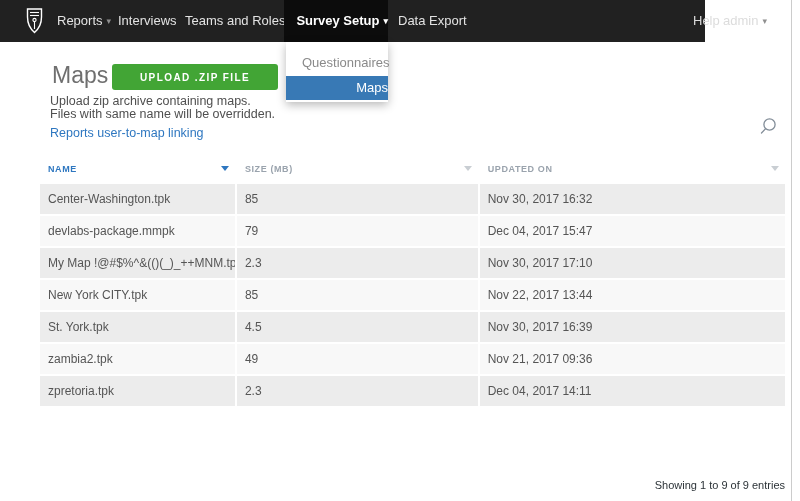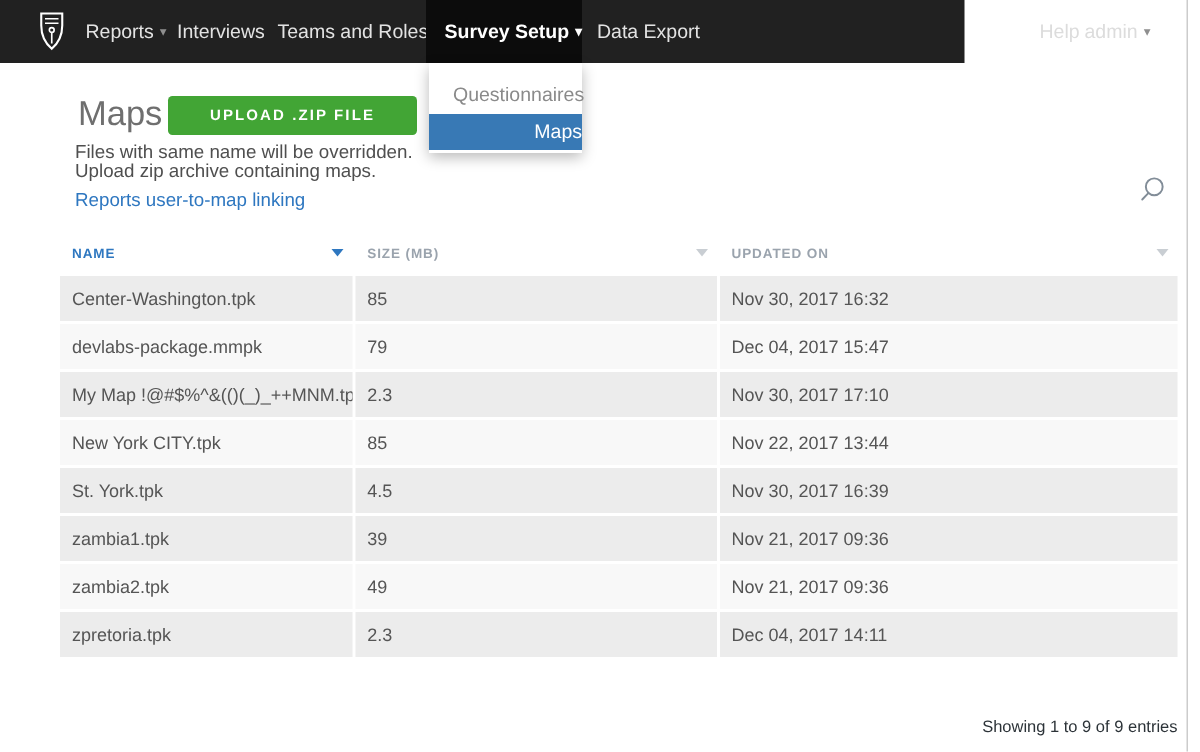--- a/index.html
+++ b/index.html
@@ -6,21 +6,21 @@
   html,body { width:800px; height:501px; }
   body {
     font-family:"Liberation Sans", sans-serif;
     background:#ffffff;
     position:relative;
     overflow:hidden;
   }
 
   
   .nav {
-    position:absolute; top:0; left:0; width:643px; height:42px;
+    position:absolute; top:0; left:0; width:705px; height:42px;
     background:var(--nav-bg);
   }
   .logo { position:absolute; left:26px; top:8px; width:17px; height:26px; cursor:pointer; }
   .nav-item {
     position:absolute; top:0; height:42px; line-height:42px;
     color:#e3e3e3; font-size:13px; cursor:pointer; white-space:nowrap;
   }
   .nav-item .caret { font-size:9px; color:#8f8f8f; margin-left:4px; vertical-align:1px; }
   .nav-item.active {
     background:var(--nav-active-bg); width:104px; text-align:right;
@@ -112,22 +112,22 @@
 
 <div class="dropdown">
   <div class="dropdown-item">Questionnaires</div>
   <div class="dropdown-item selected">Maps</div>
 </div>
 
 <h1 class="page-title">Maps</h1>
 <button class="upload-btn">UPLOAD .ZIP FILE</button>
 
 <div class="description">
+  <div>Upload zip archive containing maps.</div>
   <div>Files with same name will be overridden.</div>
-  <div>Upload zip archive containing maps.</div>
 </div>
 
 <a class="map-link">Reports user-to-map linking</a>
 
 <span class="search-icon">
   <svg width="22" height="22" viewBox="0 0 22 22" fill="none" stroke="#828d98" stroke-width="1.3">
     <circle cx="12.5" cy="8.5" r="5.6"></circle>
     <line x1="8.4" y1="12.9" x2="4.5" y2="17" stroke-linecap="round"></line>
   </svg>
 </span>
@@ -164,25 +164,20 @@
       <tr class="even">
         <td>New York CITY.tpk</td>
         <td>85</td>
         <td>Nov 22, 2017 13:44</td>
       </tr>
       <tr class="odd">
         <td>St. York.tpk</td>
         <td>4.5</td>
         <td>Nov 30, 2017 16:39</td>
       </tr>
-      <tr class="odd">
-        <td>zambia1.tpk</td>
-        <td>39</td>
-        <td>Nov 21, 2017 09:36</td>
-      </tr>
       <tr class="even">
         <td>zambia2.tpk</td>
         <td>49</td>
         <td>Nov 21, 2017 09:36</td>
       </tr>
       <tr class="odd">
         <td>zpretoria.tpk</td>
         <td>2.3</td>
         <td>Dec 04, 2017 14:11</td>
       </tr>

